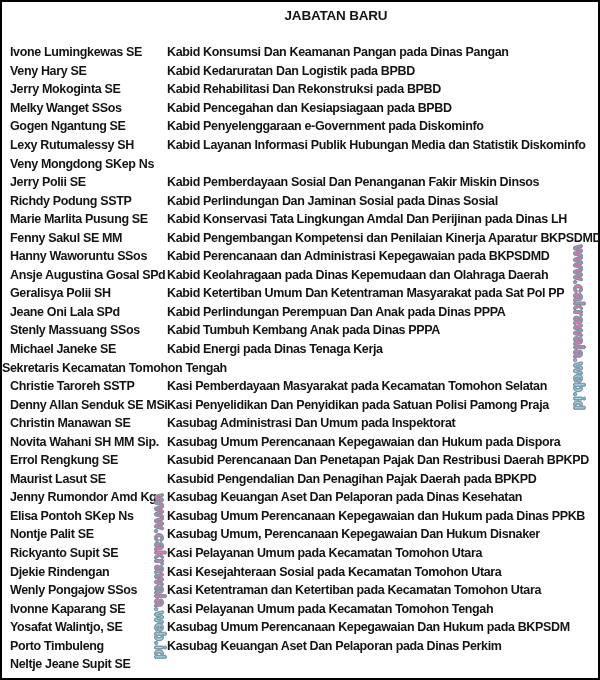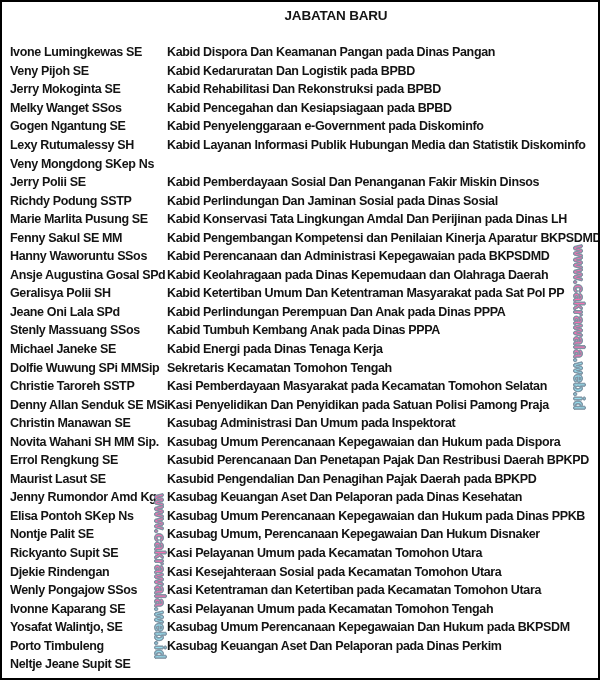--- a/index.html
+++ b/index.html
@@ -50,25 +50,25 @@
 </head>
 <body>
 
 <div class="doc">
 
   <div class="title">JABATAN BARU</div>
 
   <div class="rows">
   <div class="row">
     <div class="name">Ivone Lumingkewas SE</div>
-    <div class="pos">Kabid Dispora Dan Keamanan Pangan pada Dinas Pangan</div>
-  </div>
-
-  <div class="row">
-    <div class="name">Veny Pijoh SE</div>
+    <div class="pos">Kabid Konsumsi Dan Keamanan Pangan pada Dinas Pangan</div>
+  </div>
+
+  <div class="row">
+    <div class="name">Veny Hary SE</div>
     <div class="pos">Kabid Kedaruratan Dan Logistik pada BPBD</div>
   </div>
 
   <div class="row">
     <div class="name">Jerry Mokoginta SE</div>
     <div class="pos">Kabid Rehabilitasi Dan Rekonstruksi pada BPBD</div>
   </div>
 
   <div class="row">
     <div class="name">Melky Wanget SSos</div>
@@ -133,21 +133,20 @@
     <div class="name">Stenly Massuang SSos</div>
     <div class="pos">Kabid Tumbuh Kembang Anak pada Dinas PPPA</div>
   </div>
 
   <div class="row">
     <div class="name">Michael Janeke SE</div>
     <div class="pos">Kabid Energi pada Dinas Tenaga Kerja</div>
   </div>
 
   <div class="row">
-    <div class="name">Dolfie Wuwung SPi MMSip</div>
     <div class="pos">Sekretaris Kecamatan Tomohon Tengah</div>
   </div>
 
   <div class="row">
     <div class="name">Christie Taroreh SSTP</div>
     <div class="pos">Kasi Pemberdayaan Masyarakat pada Kecamatan Tomohon Selatan</div>
   </div>
 
   <div class="row">
     <div class="name">Denny Allan Senduk SE MSi</div>

